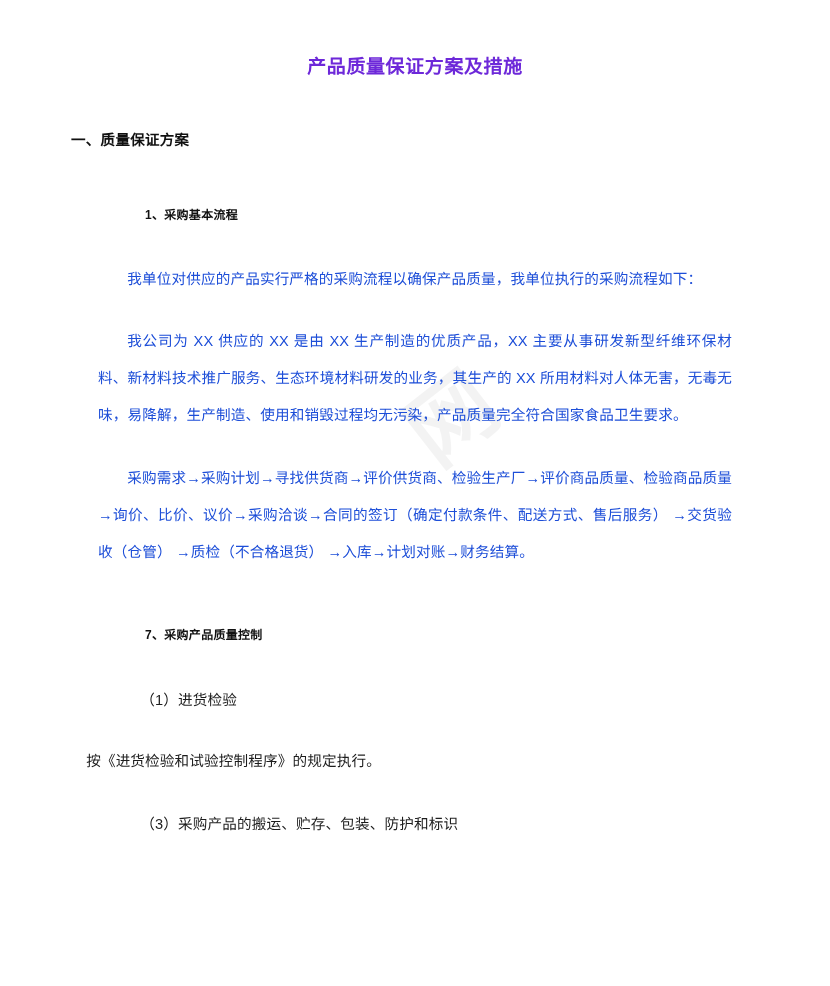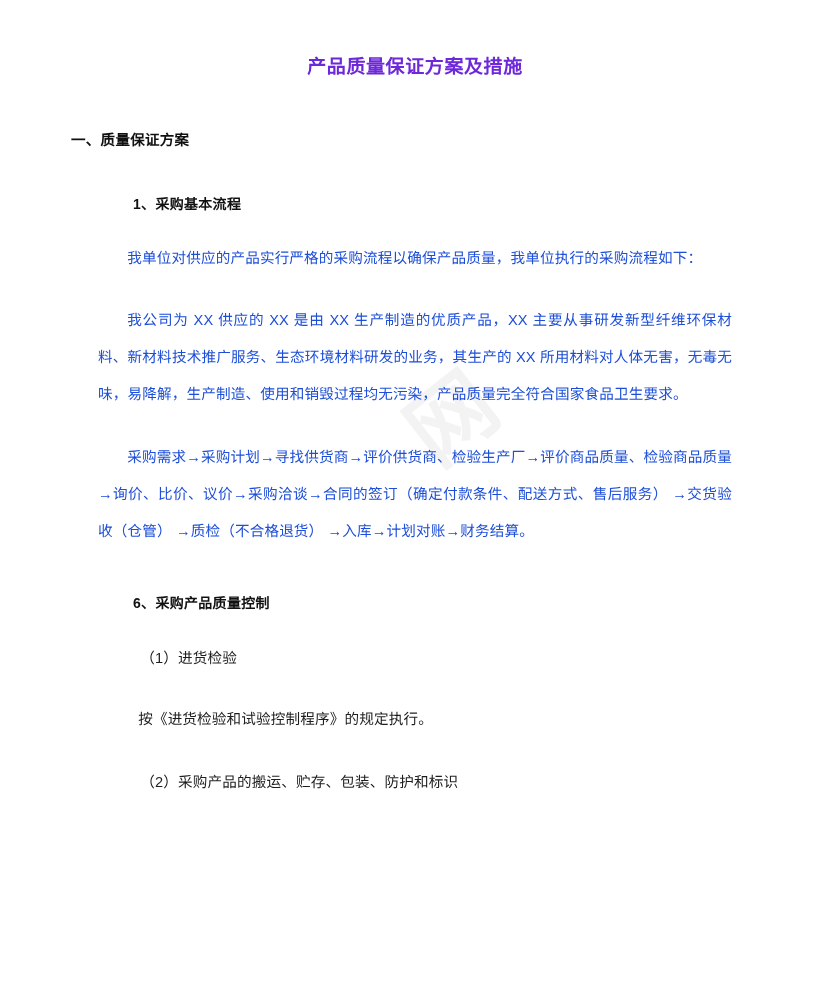--- a/index.html
+++ b/index.html
@@ -70,24 +70,24 @@
     padding-left: 71px;
     padding-top: 49px;
     font-size: 14.5px;
     font-weight: bold;
     letter-spacing: 0.3px;
     color: #111111;
     line-height: 1.5;
   }
 
   .heading-2 {
-    margin: 0;
+    margin: 12px;
     padding-left: 133px;
     padding-top: 43px;
-    font-size: 14px;
+    font-size: 12px;
     font-weight: bold;
     letter-spacing: 0.3px;
     color: #111111;
     line-height: 1.5;
   }
 
   .para {
     margin: 0;
     padding-left: 98px;
     padding-right: 98px;
@@ -111,21 +111,21 @@
     padding-top: 26px;
     font-size: 14.6px;
     line-height: 37px;
     color: #1d1d1d;
     text-indent: 2.9em;
     letter-spacing: 0.15px;
   }
 
   .plain-line {
     margin: 0;
-    padding-left: 98px;
+    padding-left: 46px;
     padding-right: 98px;
     padding-top: 24px;
     font-size: 14.6px;
     line-height: 37px;
     color: #1d1d1d;
     text-indent: 2.75em;
     letter-spacing: 0.15px;
   }
 </style>
 </head>
@@ -144,22 +144,22 @@
     <h2 class="heading-1">一、质量保证方案</h2>
 
     <h3 class="heading-2">1、采购基本流程</h3>
 
     <p class="para para-gap-a">我单位对供应的产品实行严格的采购流程以确保产品质量，我单位执行的采购流程如下：</p>
 
     <p class="para para-gap-c">我公司为 XX 供应的 XX 是由 XX 生产制造的优质产品，XX 主要从事研发新型纤维环保材料、新材料技术推广服务、生态环境材料研发的业务，其生产的 XX 所用材料对人体无害，无毒无味，易降解，生产制造、使用和销毁过程均无污染，产品质量完全符合国家食品卫生要求。</p>
 
     <p class="para para-gap-b">采购需求→采购计划→寻找供货商→评价供货商、检验生产厂→评价商品质量、检验商品质量→询价、比价、议价→采购洽谈→合同的签订（确定付款条件、配送方式、售后服务） →交货验收（仓管） →质检（不合格退货） →入库→计划对账→财务结算。</p>
 
-    <h3 class="heading-2">6、采购产品质量控制</h3>
+    <h3 class="heading-2">7、采购产品质量控制</h3>
 
     <p class="sub-item">（1）进货检验</p>
 
     <p class="plain-line">按《进货检验和试验控制程序》的规定执行。</p>
 
-    <p class="sub-item">（2）采购产品的搬运、贮存、包装、防护和标识</p>
+    <p class="sub-item">（3）采购产品的搬运、贮存、包装、防护和标识</p>
 
   </div>
 </div>
 
 </body></html>

